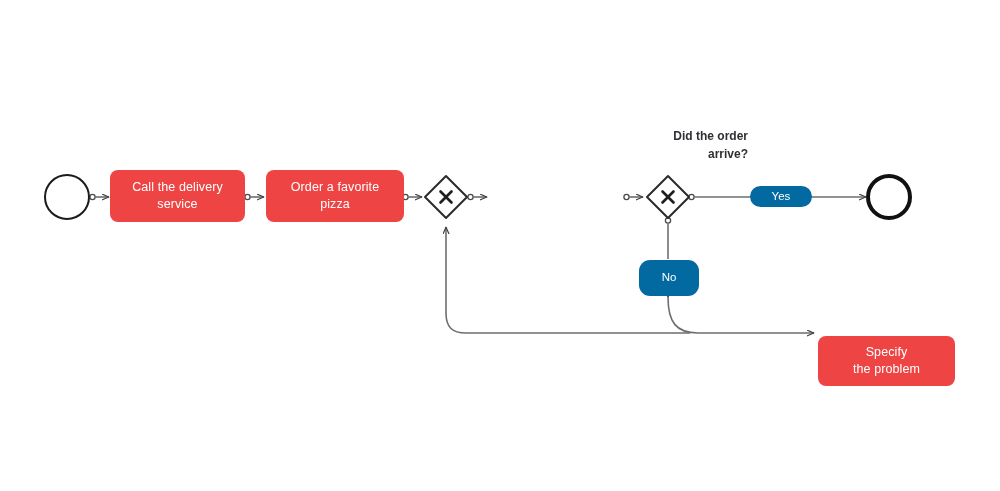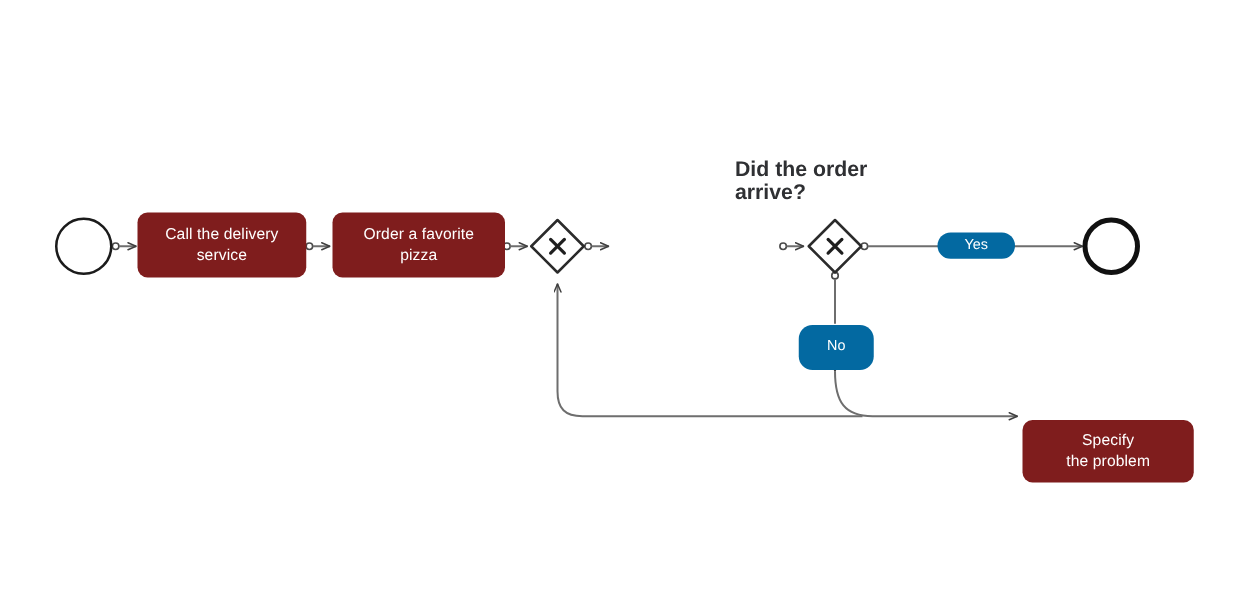--- a/index.html
+++ b/index.html
@@ -18,21 +18,21 @@
   #edges {
     position: absolute;
     left: 0;
     top: 0;
     width: 1000px;
     height: 491px;
     pointer-events: none;
   }
   .task {
     position: absolute;
-    background: #7f1d1d;
+    background: #ef4444;
     border-radius: 8px;
     color: #ffffff;
     display: flex;
     align-items: center;
     justify-content: center;
     text-align: center;
     font-size: 12.5px;
     line-height: 17px;
     letter-spacing: .1px;
     white-space: pre-line;
@@ -66,24 +66,24 @@
     font-size: 11.5px;
     line-height: 1;
     display: flex;
     align-items: center;
     justify-content: center;
     box-sizing: border-box;
   }
   .label {
     position: absolute;
     color: #2f3033;
-    font-size: 17px;
+    font-size: 12px;
     line-height: 18px;
     font-weight: bold;
-    text-align: left;
+    text-align: right;
     white-space: pre-line;
   }
 </style>
 </head>
 <body>
 
 <div id="canvas">
 
   <svg id="edges" viewBox="0 0 1000 491" xmlns="http://www.w3.org/2000/svg">
     <defs>

